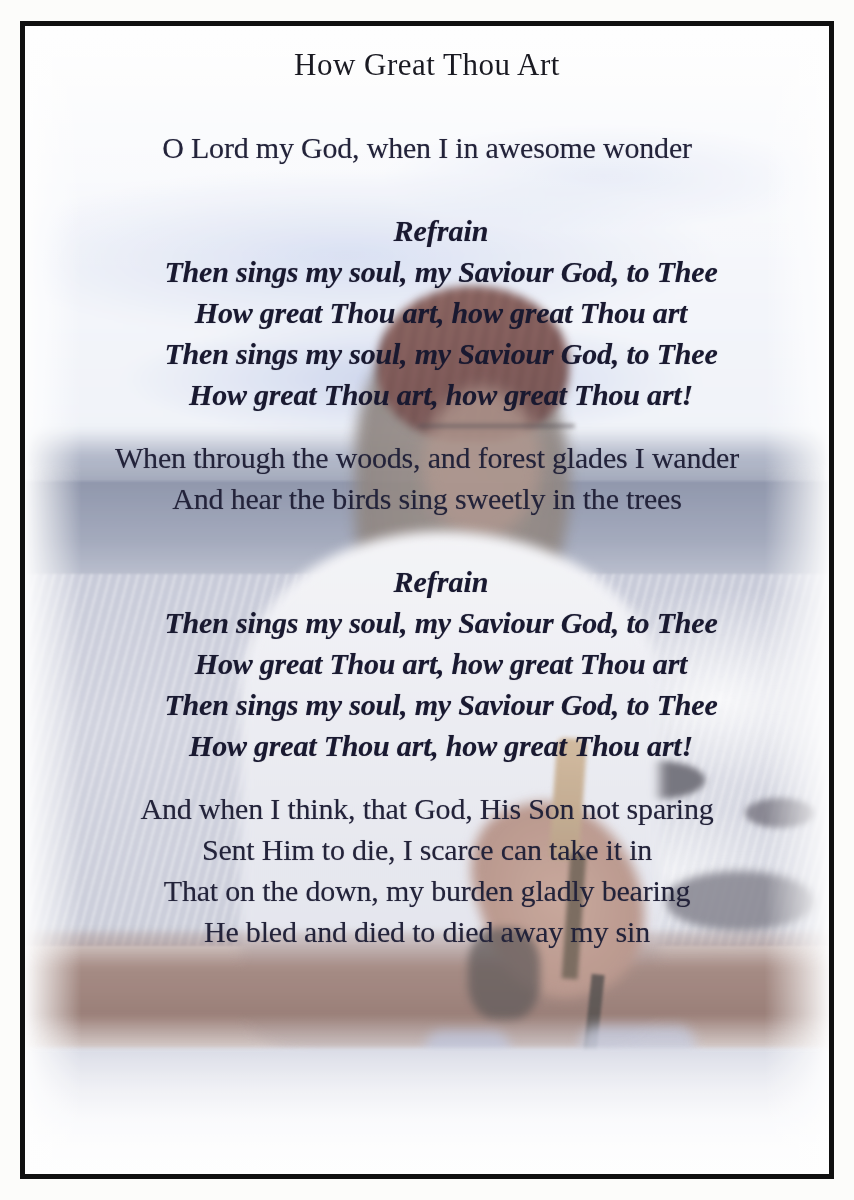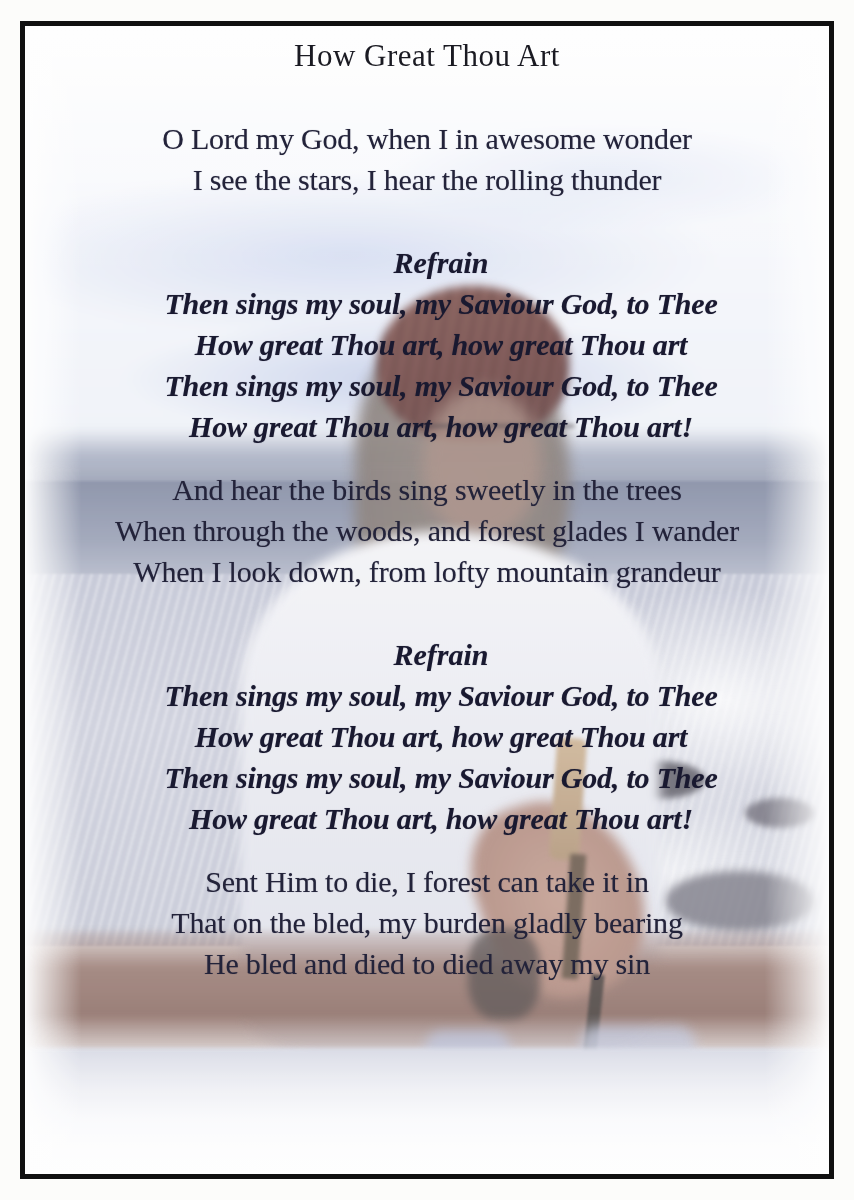--- a/index.html
+++ b/index.html
@@ -136,21 +136,21 @@
       linear-gradient(to right, rgba(255,255,255,.97), rgba(255,255,255,0) 7%, rgba(255,255,255,0) 92%, rgba(255,255,255,.95)),
       linear-gradient(to bottom, rgba(255,255,255,.98) 1%, rgba(255,255,255,.3) 9%, rgba(255,255,255,0) 22%, rgba(255,255,255,0) 86%, rgba(255,255,255,.92) 98%);
   }
   
   .content{
     position:relative; z-index:2; height:100%;
     padding-top:12px; text-align:center; white-space:nowrap;
   }
   .hymn-title{
     font-size:31px; line-height:36px; color:var(--title-text);
-    letter-spacing:.5px; margin-bottom:44px;
+    letter-spacing:.5px; margin-bottom:44px;margin-top:9px;
   }
   .line{
     font-size:30px; line-height:41px; color:var(--verse-text);
     text-shadow:0 0 1px rgba(30,30,55,.35);
     letter-spacing:-.2px;
   }
   .stanza.verse{ margin-bottom:42px;font-family:Liberation Serif, serif; }
   .stanza.refrain{ margin-bottom:22px;padding-left:28px; }
   .refrain .line, .refrain-heading{
     font-weight:bold; font-style:italic; color:var(--refrain-text);
@@ -189,46 +189,45 @@
       <div class="leg-2"></div>
       <div class="below-rail"></div>
       <div class="vignette"></div>
     </div>
 
     <div class="content">
       <div class="hymn-title">How Great Thou Art</div>
 
       <div class="stanza verse">
         <div class="line">O Lord my God, when I in awesome wonder</div>
-        <div class="line">I see the stars, I hear the rolling thunder</div>
       </div>
 
       <div class="stanza refrain">
         <div class="refrain-heading">Refrain</div>
         <div class="line">Then sings my soul, my Saviour God, to Thee</div>
         <div class="line">How great Thou art, how great Thou art</div>
         <div class="line">Then sings my soul, my Saviour God, to Thee</div>
         <div class="line">How great Thou art, how great Thou art!</div>
       </div>
 
       <div class="stanza verse">
+        <div class="line">When through the woods, and forest glades I wander</div>
         <div class="line">And hear the birds sing sweetly in the trees</div>
-        <div class="line">When through the woods, and forest glades I wander</div>
-        <div class="line">When I look down, from lofty mountain grandeur</div>
       </div>
 
       <div class="stanza refrain">
         <div class="refrain-heading">Refrain</div>
         <div class="line">Then sings my soul, my Saviour God, to Thee</div>
         <div class="line">How great Thou art, how great Thou art</div>
         <div class="line">Then sings my soul, my Saviour God, to Thee</div>
         <div class="line">How great Thou art, how great Thou art!</div>
       </div>
 
       <div class="stanza verse">
-        <div class="line">Sent Him to die, I forest can take it in</div>
-        <div class="line">That on the bled, my burden gladly bearing</div>
+        <div class="line">And when I think, that God, His Son not sparing</div>
+        <div class="line">Sent Him to die, I scarce can take it in</div>
+        <div class="line">That on the down, my burden gladly bearing</div>
         <div class="line">He bled and died to died away my sin</div>
       </div>
     </div>
 
   </div>
 </div>
 
 </body></html>

